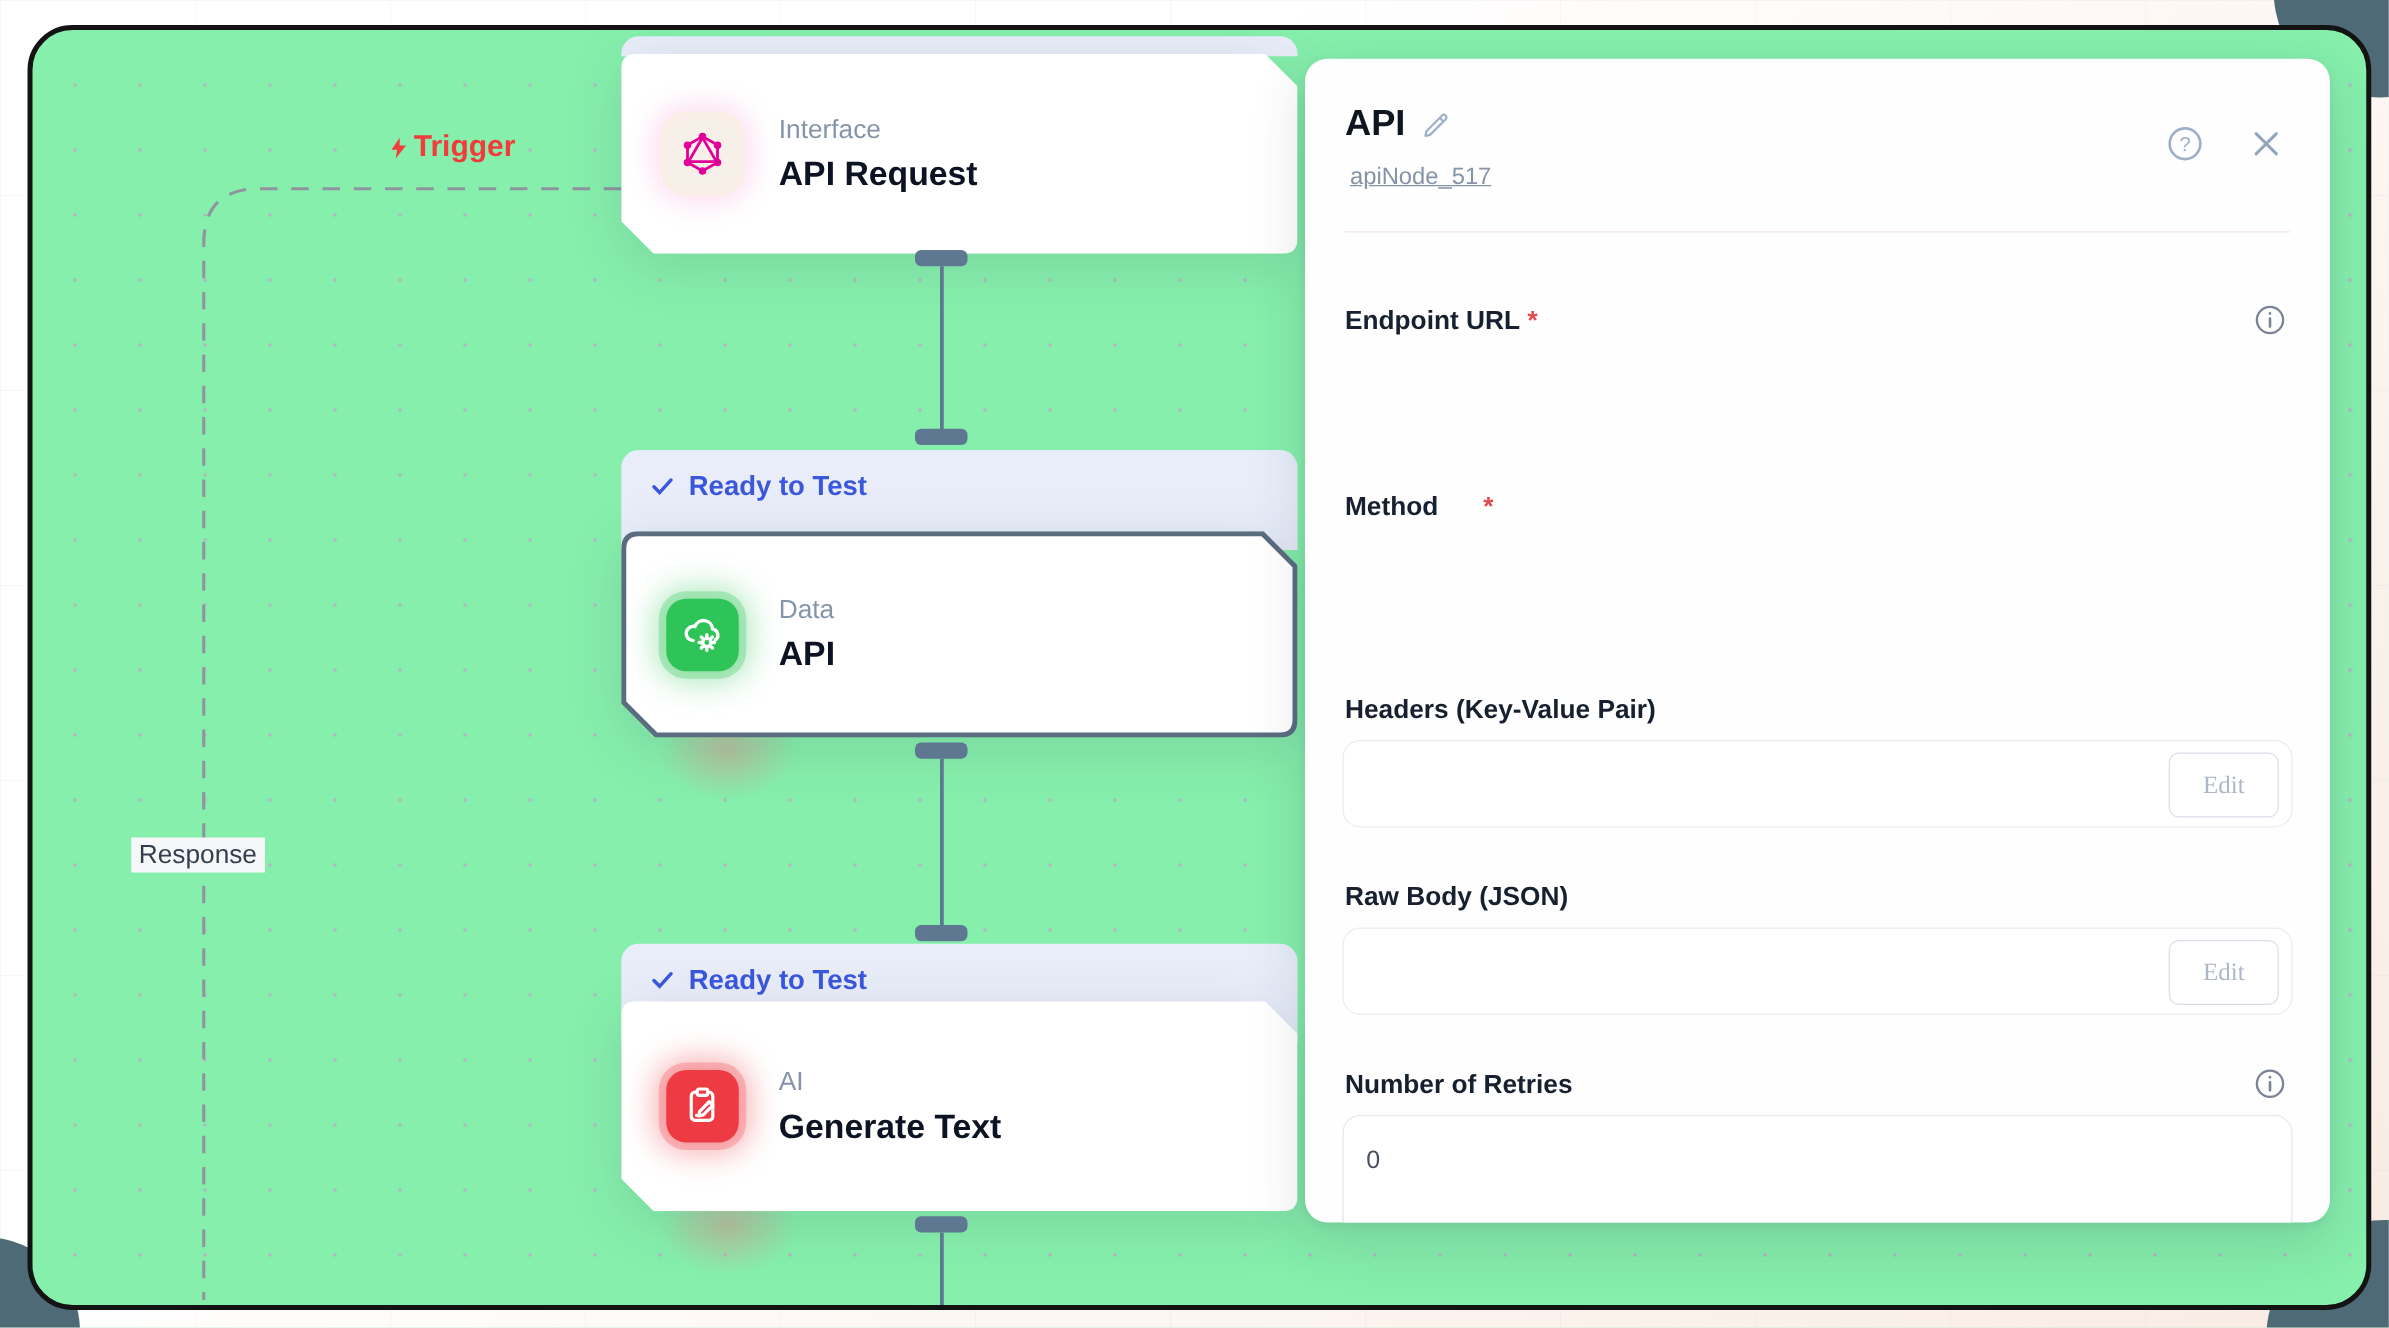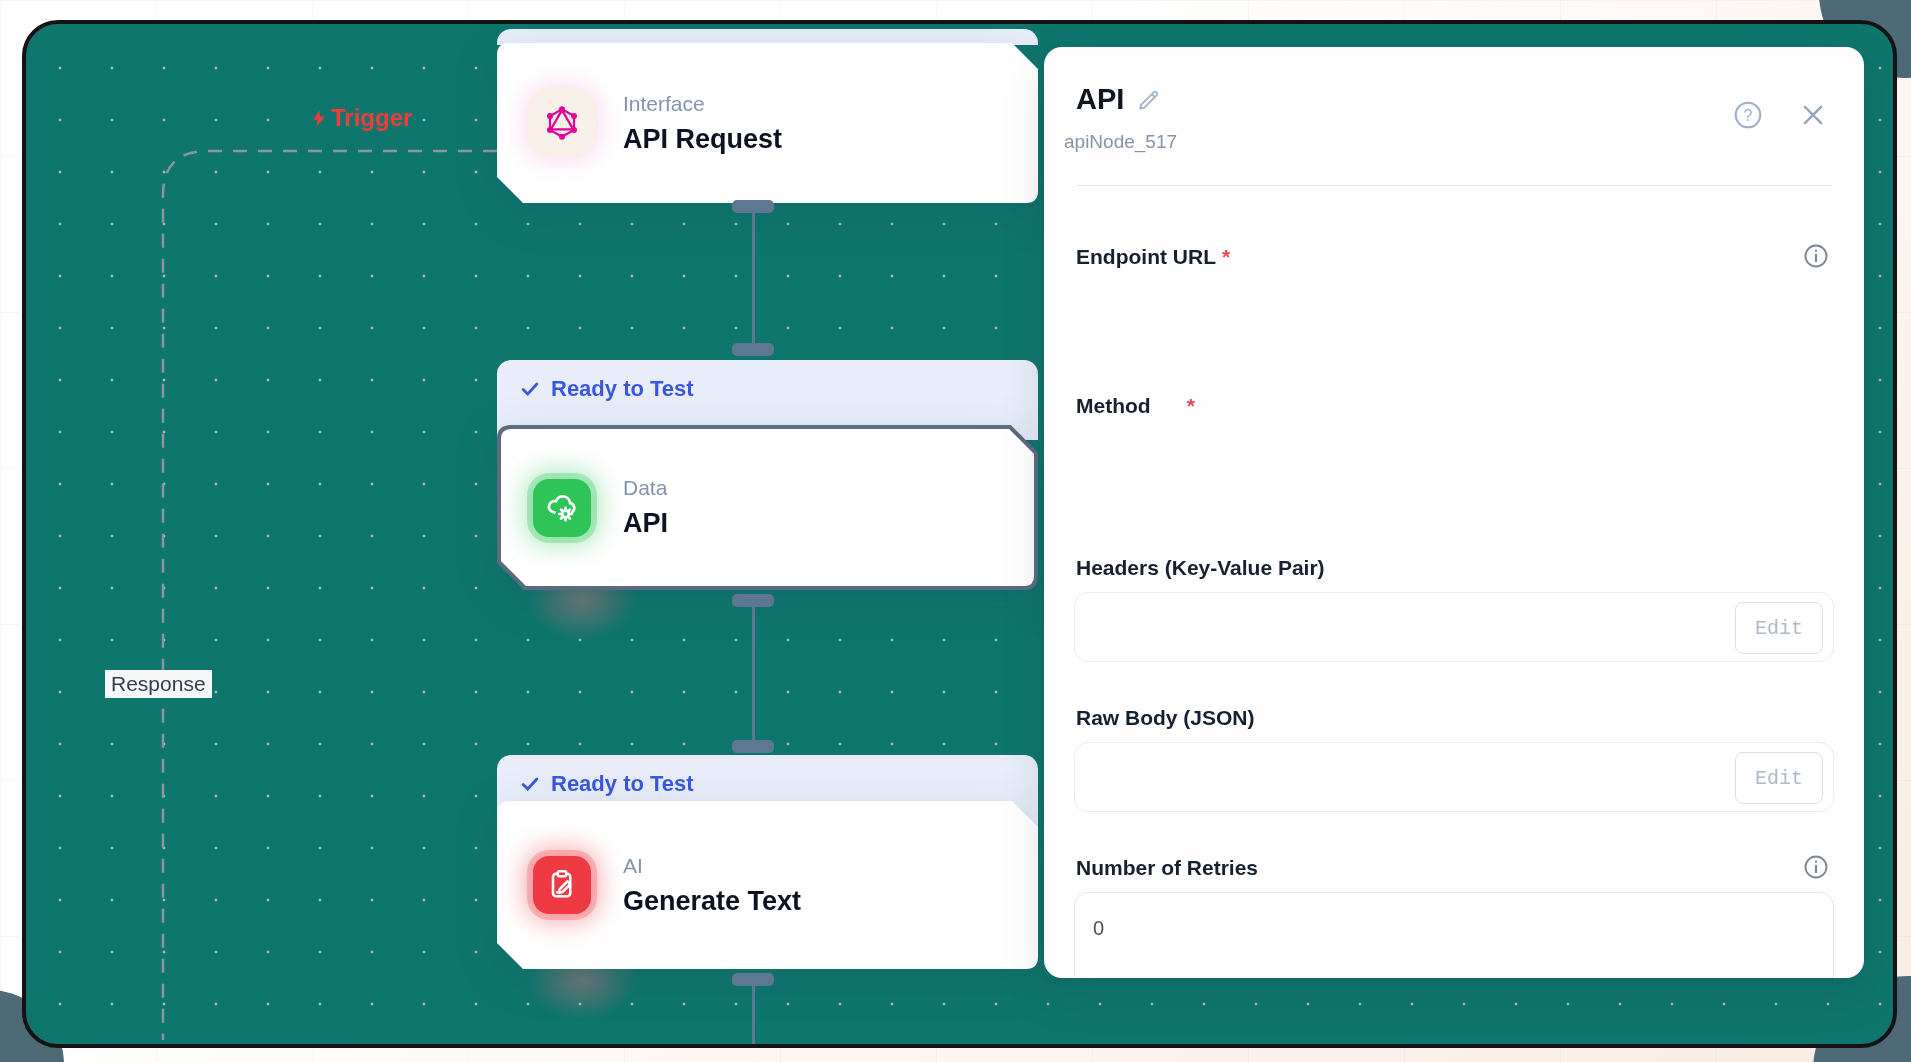--- a/index.html
+++ b/index.html
@@ -13,21 +13,21 @@
   }
   .corner-blob{position:absolute;background:#4e6a77;border-radius:50%;z-index:0;}
   #blob-tr{width:170px;height:170px;right:-78px;top:-92px;}
   #blob-bl{width:150px;height:150px;left:-86px;bottom:-78px;}
   #blob-br{width:190px;height:190px;right:-92px;bottom:-104px;}
 
   
   .frame{
     position:absolute;left:22px;top:20px;width:1867px;height:1020px;
     border:4px solid #131313;border-radius:36px;overflow:hidden;z-index:1;
-    background:#0f766e;
+    background:#86efac;
   }
   .canvas{
     position:absolute;inset:0;
     background-image:radial-gradient(circle,#b2b7c0 1.2px,rgba(0,0,0,0) 1.7px);
     background-size:52px 52px;background-position:8px 18px;
   }
 
   
   .wire{position:absolute;inset:0;width:100%;height:100%;}
 
@@ -61,38 +61,38 @@
 
   
   .panel{
     position:absolute;left:1018px;top:23px;width:820px;height:931px;
     background:#fefefe;border-radius:18px;overflow:hidden;
     box-shadow:0 16px 44px rgba(40,50,70,.16),0 2px 8px rgba(40,50,70,.08);
   }
   .panel-inner{position:absolute;inset:0;padding:0 30px;box-sizing:border-box;}
   .panel-title-row{position:absolute;left:32px;top:36px;display:flex;align-items:center;gap:12px;}
   .panel-title{font-size:29px;font-weight:700;color:#10161f;}
-  .panel-sub{position:absolute;left:20px;top:84px;font-size:19px;color:#8593a6;}
+  .panel-sub{position:absolute;left:36px;top:84px;font-size:19px;color:#8593a6;text-decoration:underline;}
   .panel-icons{position:absolute;right:36px;top:52px;display:flex;align-items:center;gap:34px;}
   .divider{position:absolute;left:32px;right:32px;top:138px;border-top:1px solid #f3e6dd;}
 
   .field-label{position:absolute;left:32px;display:flex;align-items:center;gap:6px;
     font-size:21px;font-weight:700;color:#16202e;}
   .req{color:#e5484d;font-weight:700;}
   .info-right{position:absolute;right:34px;}
   .input-box{position:absolute;left:30px;width:760px;height:70px;background:#fff;
     border:1px solid #e4e7ec;border-radius:14px;box-sizing:border-box;}
   .input-box input{width:100%;height:100%;border:none;outline:none;background:transparent;
     font-family:"Liberation Sans",sans-serif;font-size:20px;color:#4a5260;padding:0 96px 0 18px;
     box-sizing:border-box;white-space:nowrap;overflow:hidden;}
   .select-row{display:flex;align-items:center;justify-content:space-between;height:100%;
     padding:0 20px 0 18px;font-size:20px;color:#3b4452;cursor:default;}
   .edit-btn{position:absolute;right:10px;top:9px;width:86px;height:50px;border-radius:8px;
     background:#fff;border:1px solid #d9dfe8;color:#aeb8c6;font-size:20px;
-    font-family:Liberation Mono, monospace;display:flex;align-items:center;justify-content:center;}
+    font-family:Liberation Serif, serif;display:flex;align-items:center;justify-content:center;}
 </style>
 </head>
 <body>
 
 <div class="corner-blob" id="blob-tr"></div>
 <div class="corner-blob" id="blob-bl"></div>
 <div class="corner-blob" id="blob-br"></div>
 
 <div class="frame">
   <div class="canvas">

